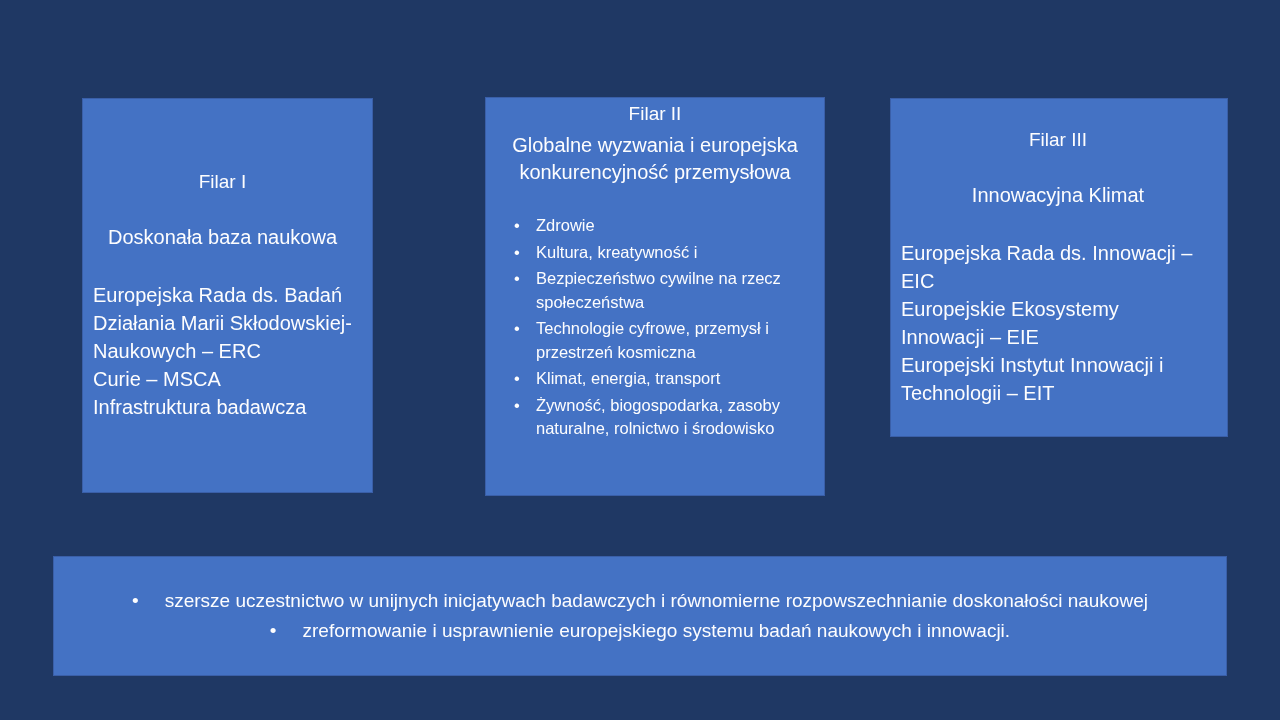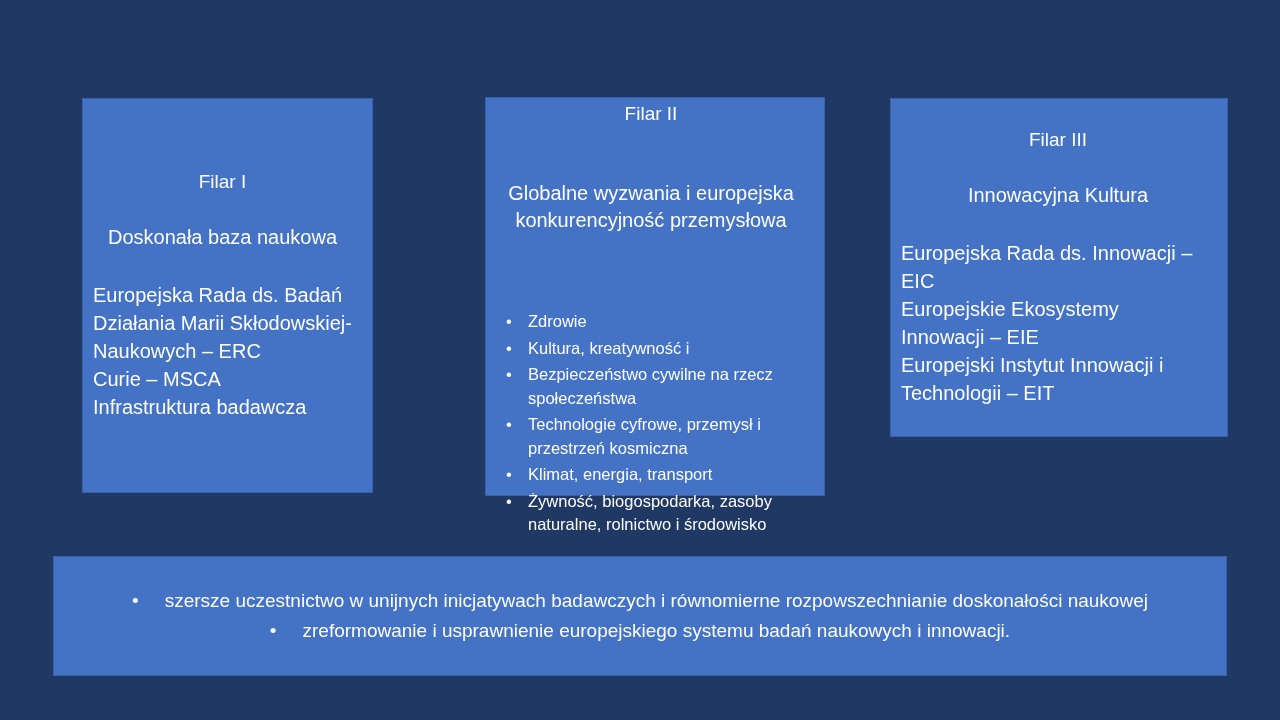--- a/index.html
+++ b/index.html
@@ -12,21 +12,21 @@
     overflow:hidden;
   }
   .pillar {
     position:absolute;
     background:#4472C4;
     border:1px solid #3a5fa8;
     box-sizing:border-box;
     display:flex; flex-direction:column;
   }
   #pillar1 { left:82px;  top:98px; width:291px; height:395px; justify-content:center; padding:0 20px 0 10px; }
-  #pillar2 { left:485px; top:97px; width:340px; height:399px; justify-content:flex-start; padding:4px 8px 0 0;gap:48px; }
+  #pillar2 { left:485px; top:97px; width:340px; height:399px; justify-content:flex-start; padding:4px 8px 0 8px; }
   #pillar3 { left:890px; top:98px; width:338px; height:339px; justify-content:center; padding:0 12px 0 10px; }
 
   .pillar-title {
     text-align:center;
     font-size:19px; line-height:24px;
   }
   .pillar-subtitle {
     text-align:center;
     font-size:20px; line-height:27px;
     margin-top:30px;
@@ -120,21 +120,21 @@
       <li>
         <span class="bullet-mark">•</span>
         <div class="bullet-line">Żywność, biogospodarka, zasoby</div>
         <div class="bullet-line">naturalne, rolnictwo i środowisko</div>
       </li>
     </ul>
   </div>
 
   <div class="pillar" id="pillar3">
     <div class="pillar-title">Filar III</div>
-    <div class="pillar-subtitle">Innowacyjna Kultura</div>
+    <div class="pillar-subtitle">Innowacyjna Klimat</div>
     <div class="pillar-body">
       <div class="body-line">Europejska Rada ds. Innowacji –</div>
       <div class="body-line">EIC</div>
       <div class="body-line">Europejskie Ekosystemy</div>
       <div class="body-line">Innowacji – EIE</div>
       <div class="body-line">Europejski Instytut Innowacji i</div>
       <div class="body-line">Technologii – EIT</div>
     </div>
   </div>
 

